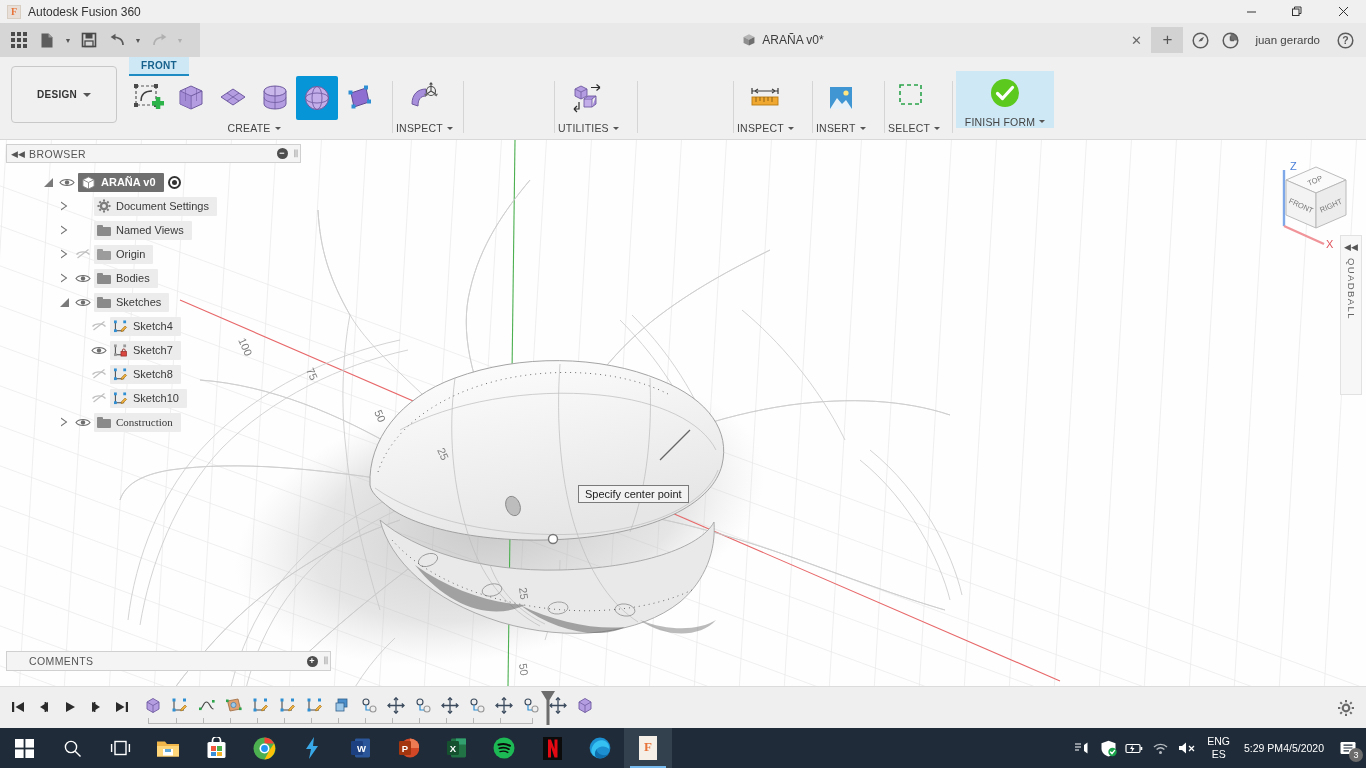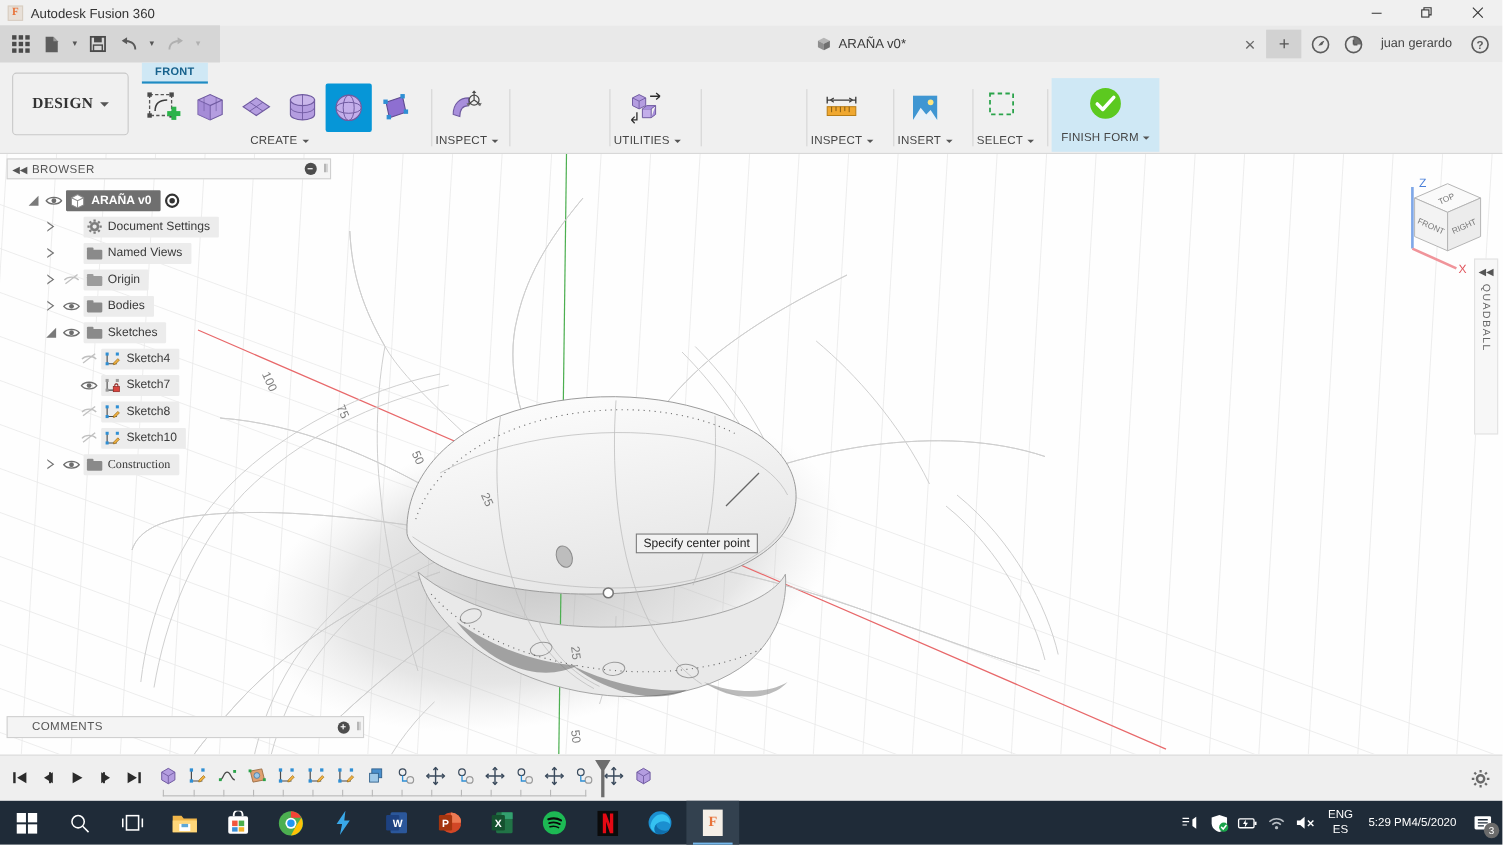--- a/index.html
+++ b/index.html
@@ -59,21 +59,21 @@
   
   .ribbon{position:absolute;left:0;top:57px;width:1366px;height:83px;background:#f0f0f0;
           border-bottom:1px solid #d8d8d8;}
   .form-tab{position:absolute;left:129px;top:0px;width:60px;height:17px;background:#cfe8f5;
             display:flex;align-items:center;justify-content:center;
             font-size:10px;font-weight:bold;color:#17628d;letter-spacing:.3px;cursor:default;}
   .form-tab-underline{position:absolute;left:129px;top:17px;width:60px;height:2px;background:#1e8bc3;}
   .design-btn{position:absolute;left:11px;top:9px;width:106px;height:57px;background:#f0f0f0;
       border:1px solid #c8c8c8;border-radius:4px;display:flex;align-items:center;
       justify-content:center;gap:6px;cursor:default;}
-  .design-btn span{font-size:14px;font-weight:bold;color:#333;letter-spacing:.3px;font-family:Liberation Serif, serif;}
+  .design-btn span{font-size:10px;font-weight:bold;color:#333;letter-spacing:.3px;}
   .tri-dn{width:0;height:0;border-left:4px solid transparent;border-right:4px solid transparent;
           border-top:4px solid #555;}
   .tri-dn.sm{border-left-width:3px;border-right-width:3px;border-top-width:3px;}
 
   .rgroup{position:absolute;top:19px;height:62px;display:flex;flex-direction:column;align-items:center;}
   .ricons{display:flex;align-items:center;height:44px;gap:0px;}
   .ricon{width:42px;height:44px;display:flex;align-items:center;justify-content:center;cursor:default;border-radius:2px;}
   .ricon.active{background:#0696d7;}
   .rlabel{height:16px;display:flex;align-items:center;gap:4px;font-size:10.5px;color:#444;cursor:default;letter-spacing:.2px;}
   .rsep{position:absolute;top:24px;width:1px;height:52px;background:#d5d5d5;}
@@ -81,21 +81,21 @@
   
   .browser-head{position:absolute;left:6px;top:144px;width:295px;height:19px;background:#f4f4f4;
      border:1px solid #d0d0d0;display:flex;align-items:center;cursor:default;}
   .bh-collapse{width:22px;display:flex;align-items:center;justify-content:center;color:#555;font-size:9px;}
   .bh-title{font-size:10.5px;color:#555;letter-spacing:.4px;flex:1;}
   .bh-min{width:20px;display:flex;align-items:center;justify-content:center;}
   .circ-btn{width:11px;height:11px;border-radius:50%;background:#4d4d4d;color:#fff;
             font-size:9px;line-height:10px;text-align:center;font-weight:bold;}
   .bh-grip{width:8px;color:#999;font-size:10px;text-align:center;}
 
-  .tree{position:absolute;left:6px;top:170px;width:295px;}
+  .tree{position:absolute;left:24px;top:170px;width:295px;}
   .trow{height:24px;display:flex;align-items:center;cursor:default;position:relative;}
   .texp{width:16px;display:flex;align-items:center;justify-content:center;}
   .arrow-r{width:0;height:0;border-top:5px solid transparent;border-bottom:5px solid transparent;
            border-left:7px solid transparent;box-sizing:content-box;position:relative;}
   .arrow-r::after{content:"";position:absolute;left:-7px;top:-5px;width:0;height:0;
     border-top:5px solid transparent;border-bottom:5px solid transparent;border-left:7px solid #7a7a7a;
     clip-path:polygon(0 0,100% 50%,0 100%,0 85%,72% 50%,0 15%);}
   .arrow-d{width:0;height:0;border-left:9px solid transparent;border-bottom:9px solid #7a7a7a;}
   .eye{width:22px;display:flex;align-items:center;justify-content:center;}
   .tpill{display:flex;align-items:center;gap:5px;height:19px;padding:0 8px 0 3px;background:#ececec;border-radius:1px;}
@@ -425,21 +425,21 @@
           </svg>
         </div>
       </div>
       <div class="rlabel">
         <span>SELECT</span>
         <span class="tri-dn sm"></span>
       </div>
     </div>
     <div class="rsep" style="left:952px;"></div>
 
-    <div class="rgroup hl" style="left:956px;top:14px;height:67px;width:98px;background:#cfe8f5;">
+    <div class="rgroup hl" style="left:956px;top:14px;height:57px;width:98px;background:#cfe8f5;">
       <div class="ricons" style="height:46px;">
         <div class="ricon" style="width:98px;">
           <svg width="34" height="34" viewBox="0 0 34 34">
             <circle cx="17" cy="17" r="14" fill="#5cc91f"></circle>
             <path d="M9.5 17.5 L14.5 22.5 L24.5 11.5" fill="none" stroke="#fff" stroke-width="3.2" stroke-linecap="round" stroke-linejoin="round"></path>
           </svg>
         </div>
       </div>
       <div class="rlabel">
         <span>FINISH FORM</span>

